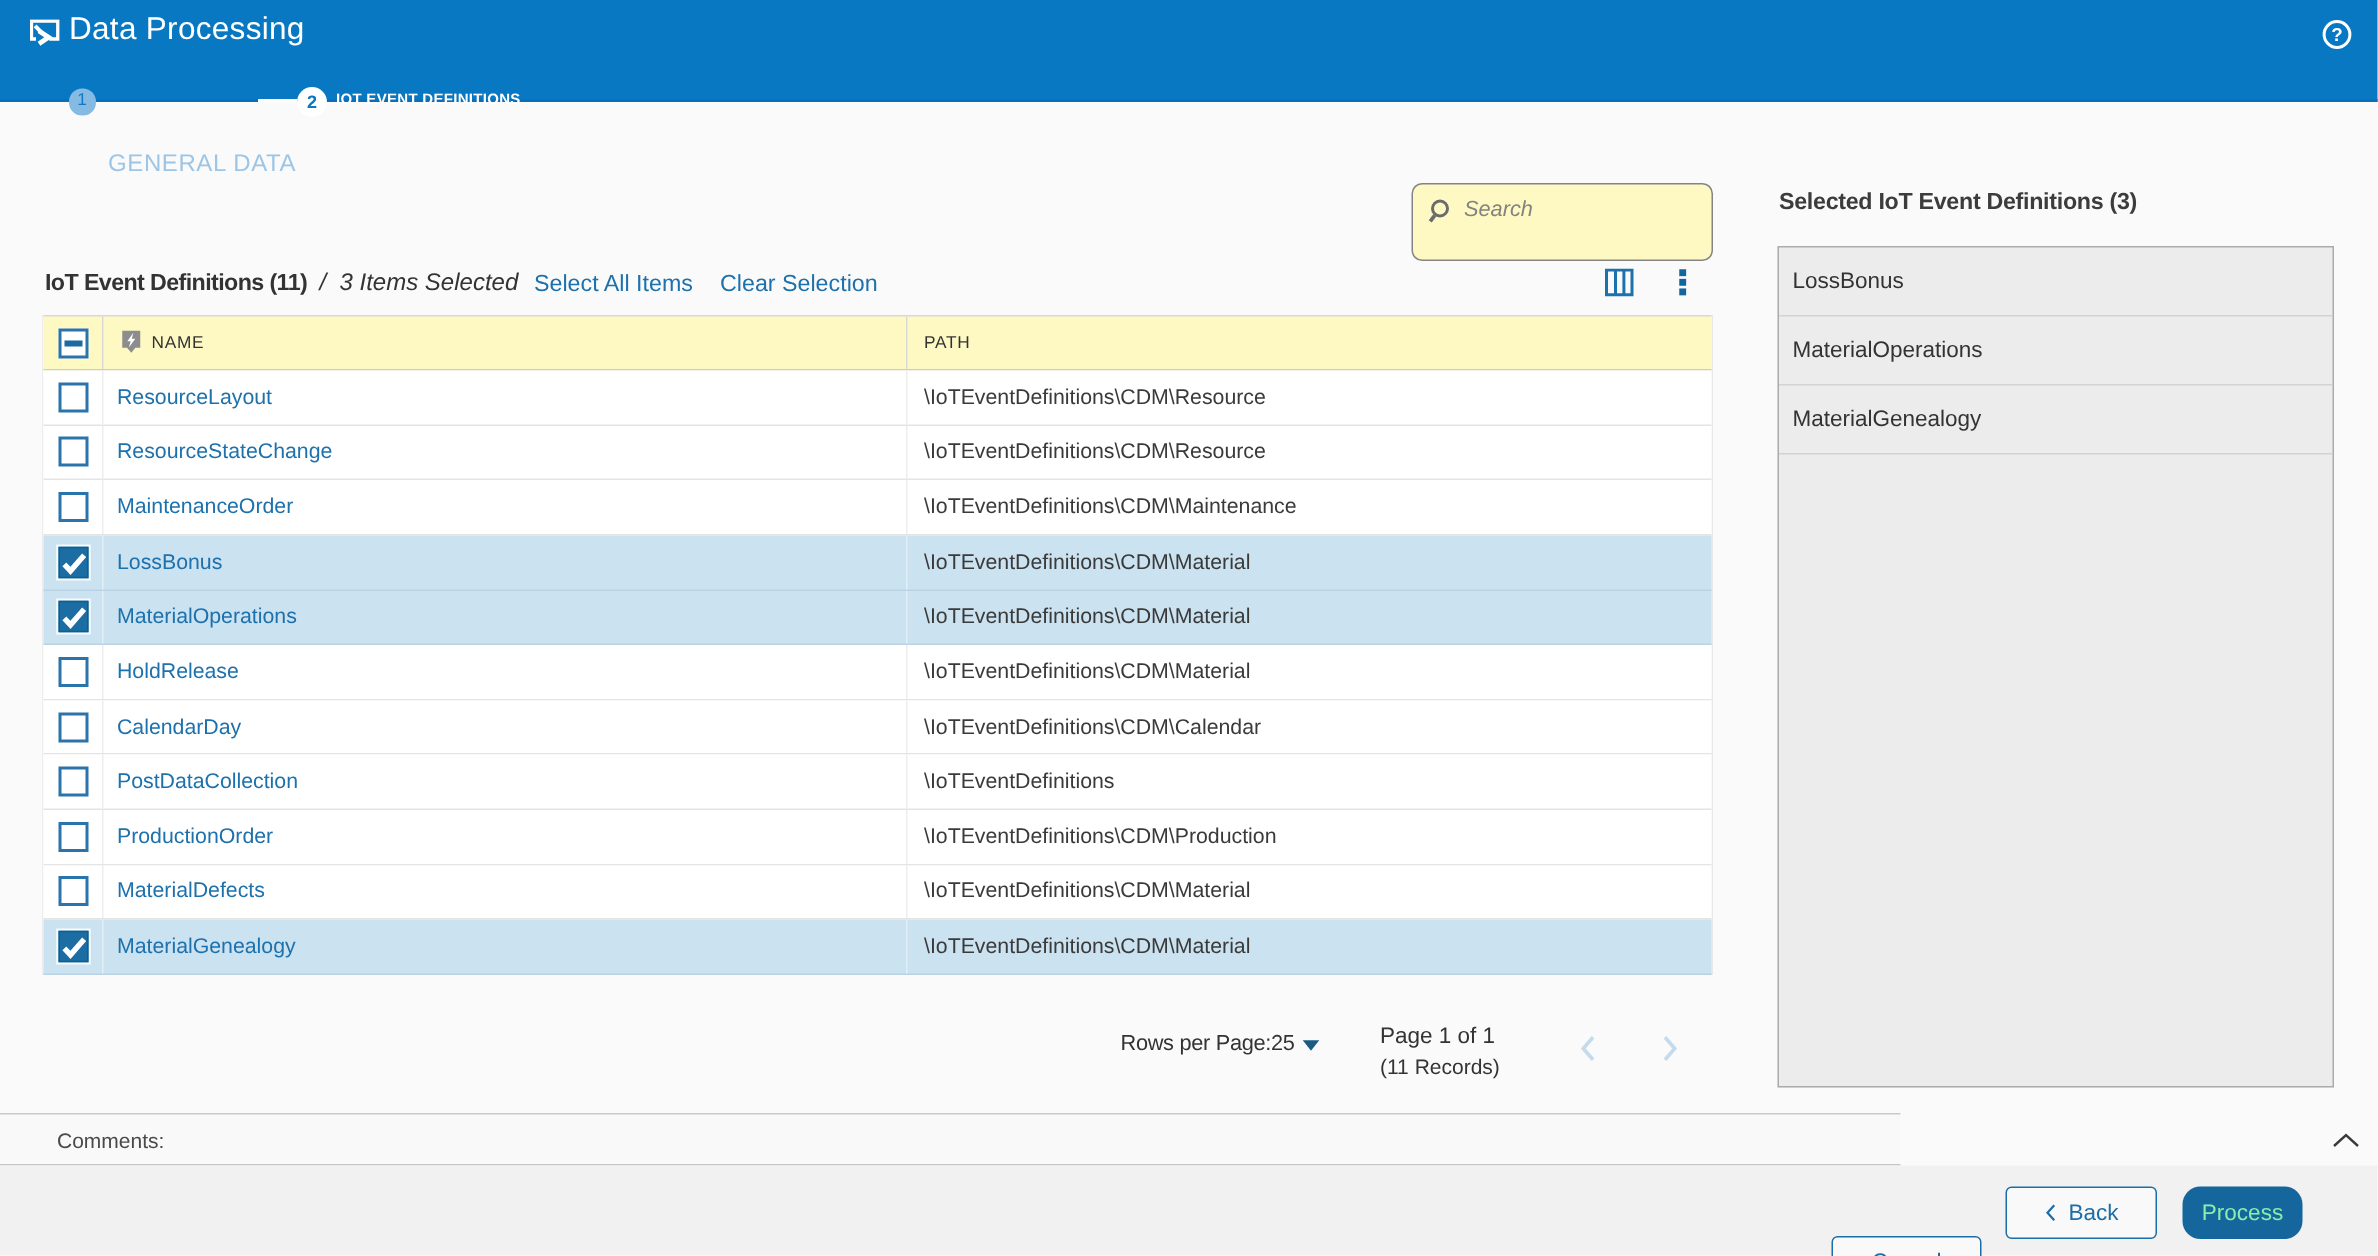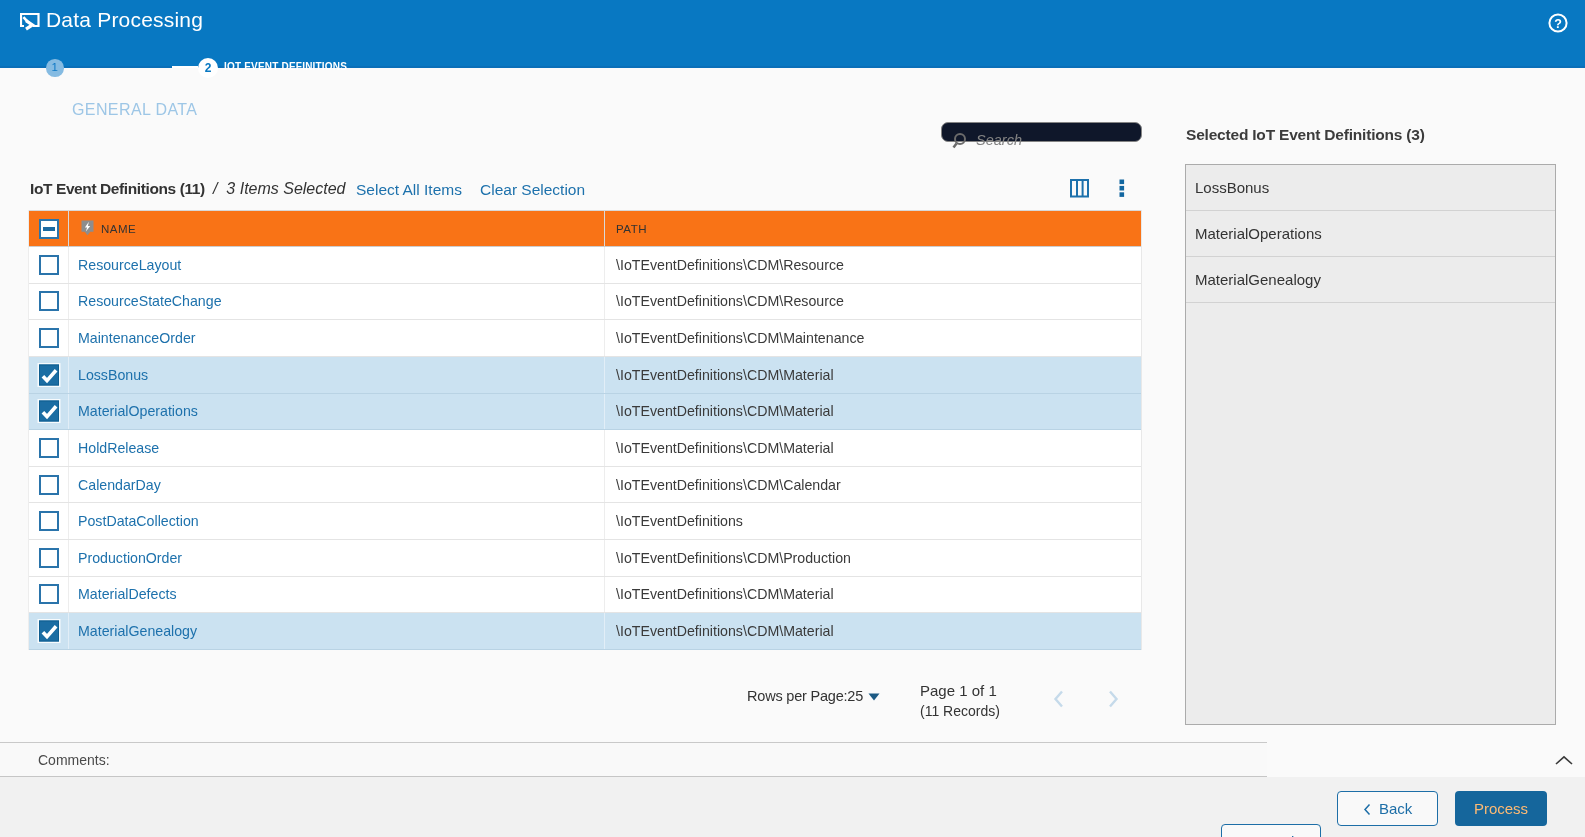--- a/index.html
+++ b/index.html
@@ -8,30 +8,30 @@
   
   #hdr { position:absolute; left:0; top:0; width:1585px; height:68px; background:#0878c2; border-bottom:2px solid #0a6fb8; }
   #title { position:absolute; left:46px; top:8px; color:#fff; font-size:21px; font-weight:400; letter-spacing:0.2px; }
   
   .stepcirc1 { position:absolute; left:46px; top:59px; width:17.5px; height:17.5px; border-radius:50%; background:#85bbe2; color:#0f79c5; font-size:11.5px; text-align:center; line-height:17.5px; }
   .steplab1 { position:absolute; left:72px; top:61px; color:#9dc6e6; font-size:16px; letter-spacing:0.4px;margin-top:40px; }
   #stepline { position:absolute; left:172px; top:66px; width:26px; height:2px; background:#fff; }
   .stepcirc2 { position:absolute; left:198px; top:58px; width:20px; height:20px; border-radius:50%; background:#fff; color:#0878c2; font-size:12px; font-weight:700; text-align:center; line-height:20px; }
   .steplab2 { position:absolute; left:224px; top:61px; color:#fff; font-size:10px; font-weight:700; letter-spacing:0.2px; }
   
-  #search { position:absolute; left:941px; top:122px; width:201px; height:20px; border:1px solid #848484; border-radius:7px; background:#0f172a; }
+  #search { position:absolute; left:941px; top:122px; width:201px; height:52px; border:1px solid #848484; border-radius:7px; background:#fef9c3; }
   #search .ph { position:absolute; left:34px; top:9px; font-size:14.5px; font-style:italic; color:#828282; }
   
   #tb1 { position:absolute; left:30px; top:180px; font-size:15.5px; font-weight:700; color:#333; letter-spacing:-0.4px; }
   #tb2 { position:absolute; left:213px; top:180px; font-size:16px; color:#333;font-style:italic; }
   #tb3 { position:absolute; left:356px; top:181px; font-size:15.5px; color:#1d71ac; }
   #tb4 { position:absolute; left:480px; top:181px; font-size:15.5px; color:#1d71ac; }
   
   #tbl { position:absolute; left:28px; top:210px; width:1114px; border-left:1px solid #ededed; border-right:1px solid #e8e8e8; }
-  .thead { position:relative; height:37px; background:#f97316; border-top:1px solid #d8d8d8; border-bottom:1px solid #cccccc; }
+  .thead { position:relative; height:37px; background:#fef9c3; border-top:1px solid #d8d8d8; border-bottom:1px solid #cccccc; }
   .trow { position:relative; height:36.64px; background:#ffffff; border-bottom:1px solid #e4e4e4; }
   .trow.sel { background:#cbe2f1; border-bottom:1px solid #b9d3e4; }
   .cdiv1 { position:absolute; left:39px; top:0; bottom:0; width:1px; background:#d9d9d9; }
   .cdiv2 { position:absolute; left:575px; top:0; bottom:0; width:1px; background:#d9d9d9; }
   .trow .cdiv1, .trow .cdiv2 { background:#ededed; }
   .trow.sel .cdiv1, .trow.sel .cdiv2 { background:#e2eef7; }
   .hname { position:absolute; left:72px; top:50%; transform:translateY(-50%); font-size:11.5px; color:#333; letter-spacing:0.5px; }
   .hpath { position:absolute; left:587px; top:50%; transform:translateY(-50%); font-size:11.5px; color:#333; letter-spacing:0.5px; }
   .cb { position:absolute; left:10px; top:50%; transform:translateY(-50%); width:20px; height:20px; background:#fff; border:2px solid #2a74ab; }
   .cb.ind::after { content:""; position:absolute; left:2px; top:6.5px; width:12px; height:3.5px; background:#1b6aa2; }
@@ -48,21 +48,21 @@
   .ritem { height:46px; line-height:46px; padding-left:9px; font-size:15px; color:#333; border-bottom:1px solid #d2d2d2; }
   
   #comments { position:absolute; left:0; top:742px; width:1267px; height:35px; background:#f9f9f9; border-top:1px solid #c9c9c9; border-bottom:1px solid #c6c6c6; }
   #comments .lab { position:absolute; left:38px; top:9px; font-size:14px; color:#4a4a4a; }
   
   #footer { position:absolute; left:0; top:777px; width:1585px; height:60px; background:#f1f1f1; }
   .btn { position:absolute; top:14px; height:35px; border-radius:4px; font-size:15px; text-align:center; line-height:33px; }
   .btn.ghost { background:#f9f9f9; border:1px solid #1d6ea7; color:#1d6ea7; }
   #bCancel { left:1221px; width:100px;margin-top:33px; }
   #bBack { left:1337px; width:101px; }
-  #bProcess { left:1455px; width:92px; background:#15669c; color:#fdba74; line-height:35px; }
+  #bProcess { left:1455px; width:80px; background:#15669c; color:#86efac; line-height:35px;border-radius:12px; }
 </style>
 </head>
 <body>
 <div id="hdr">
 
   <svg class="abs" style="left:20px;top:13px" width="20" height="19" viewBox="0 0 20 19">
     <path d="M12.8 13 H18.5 V1 H1 V13 H4" fill="none" stroke="#fff" stroke-width="2.2"></path>
     <path d="M3.4 4.2 L7.6 8.6" stroke="#fff" stroke-width="2.6" fill="none"></path>
     <path d="M6 7.6 L12.4 11.9 L6 16.2" stroke="#fff" stroke-width="3.2" fill="none"></path>
   </svg>

